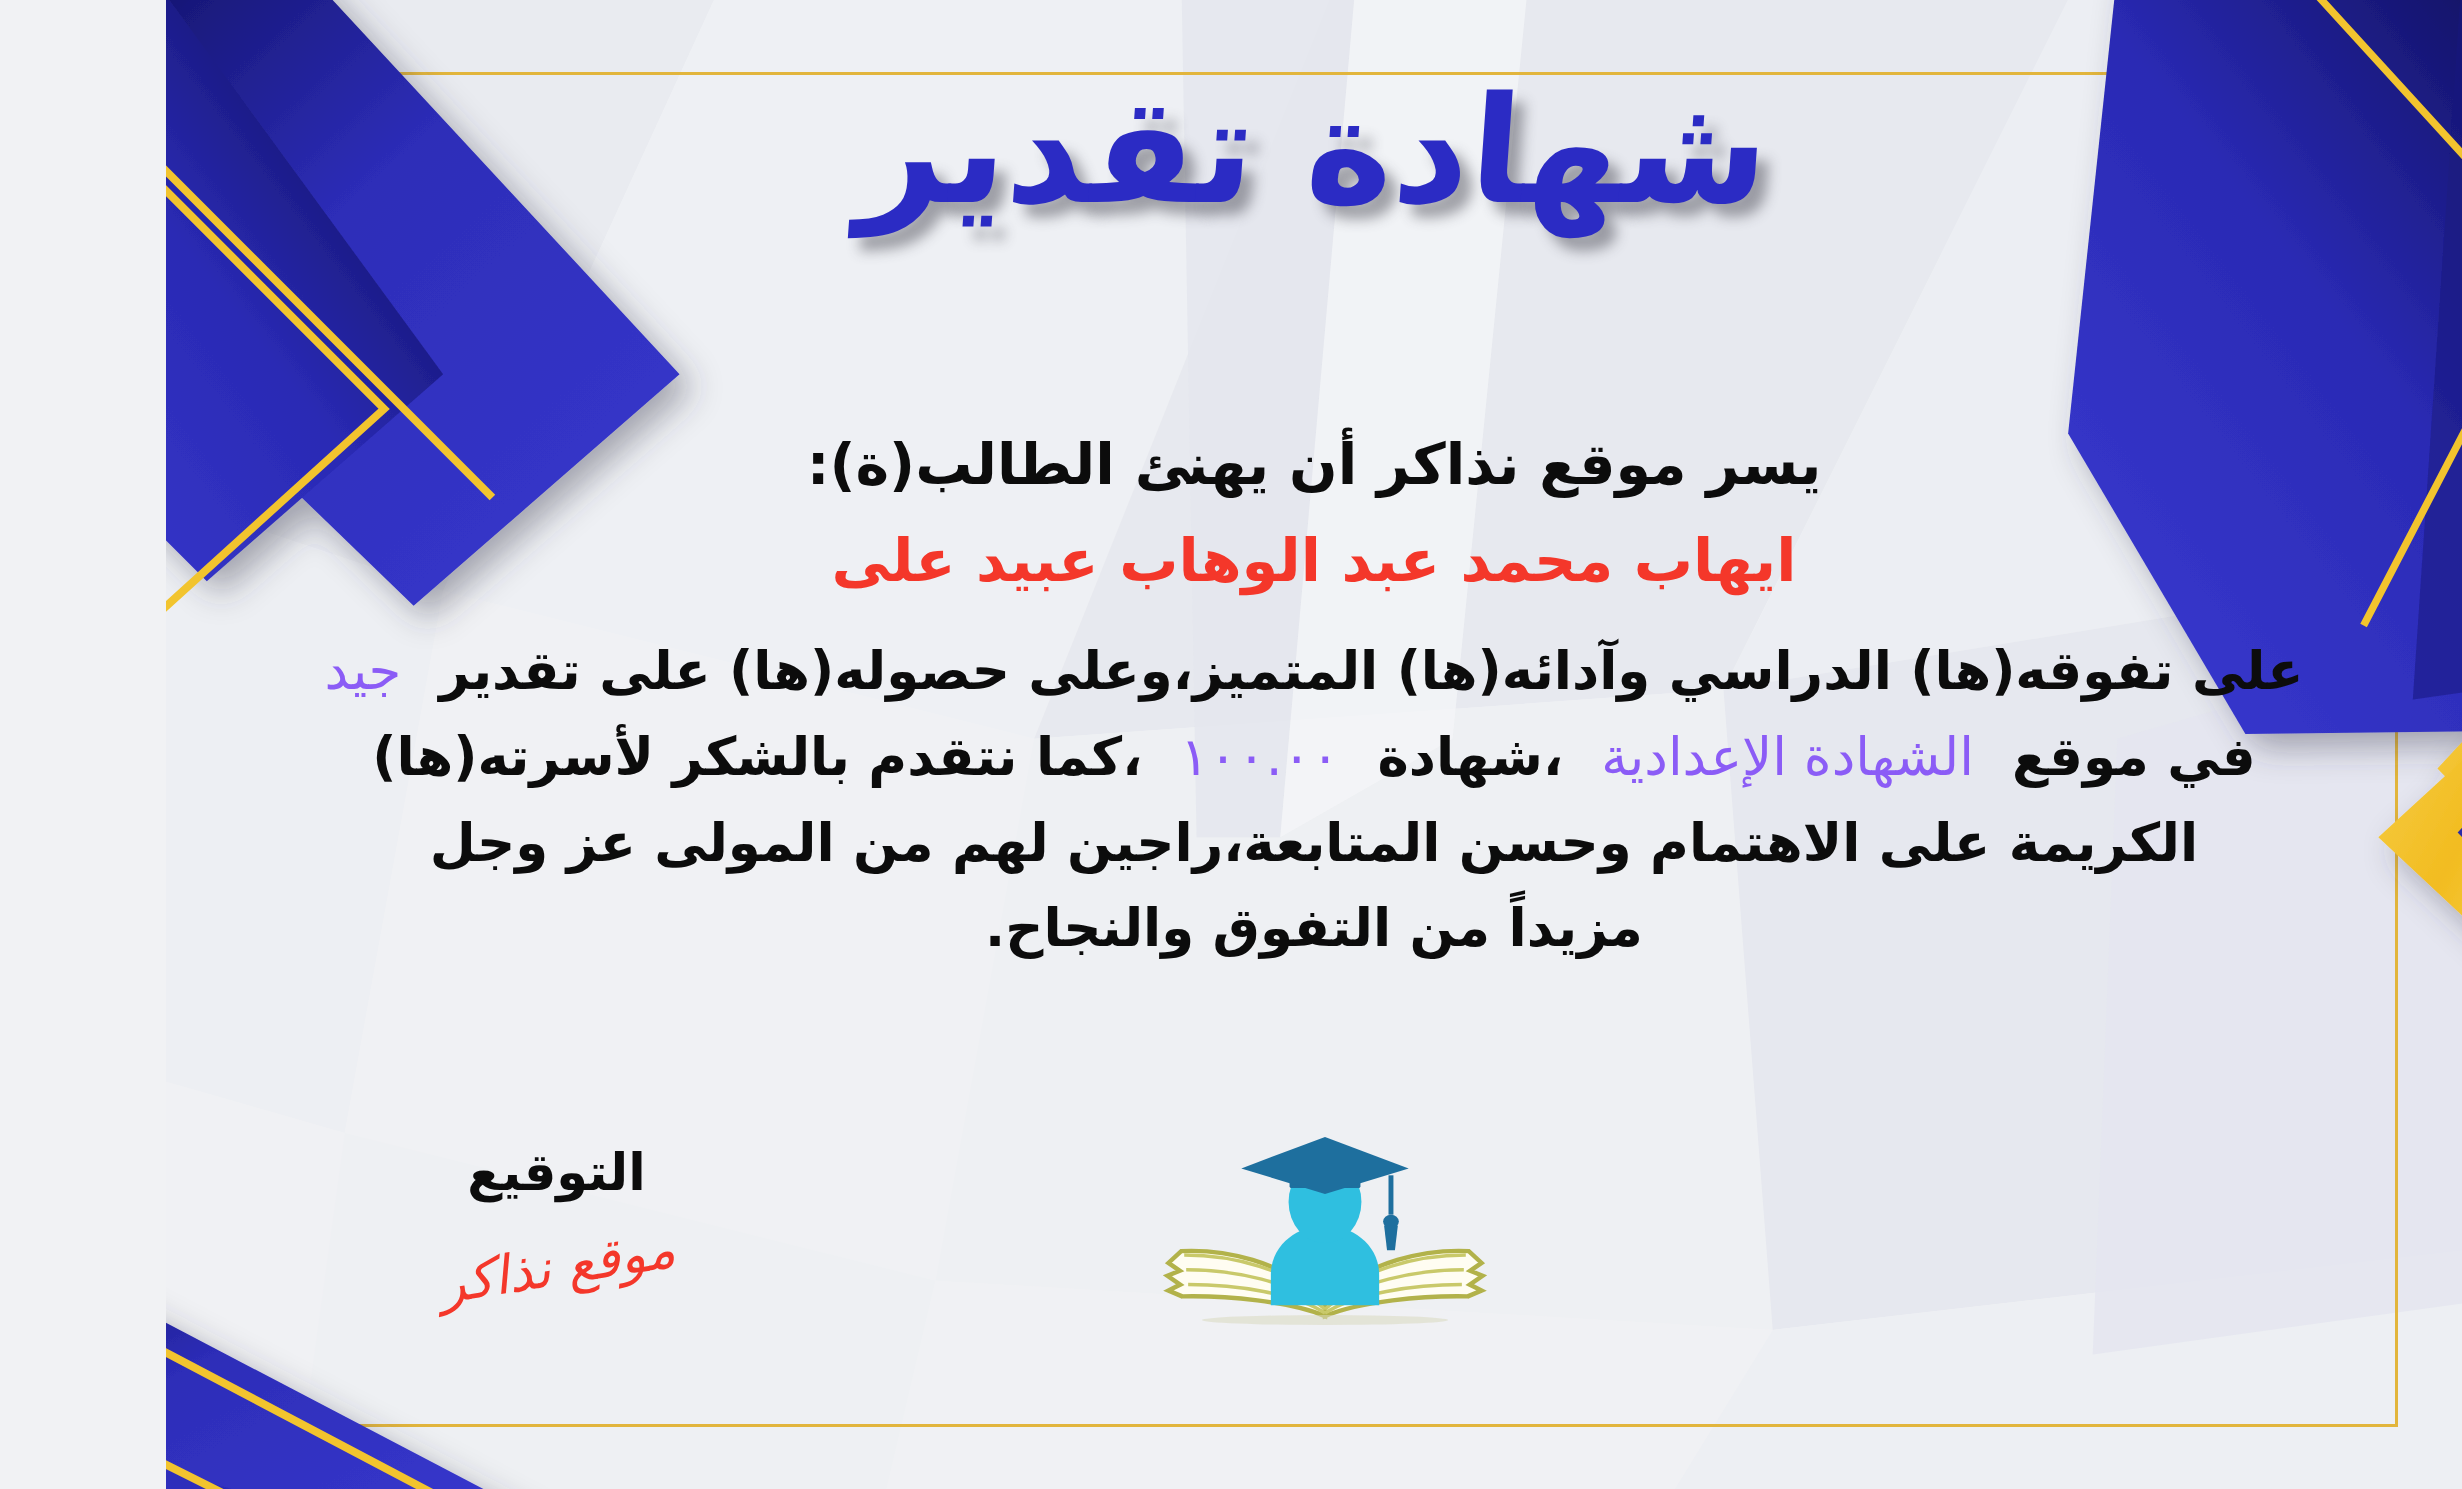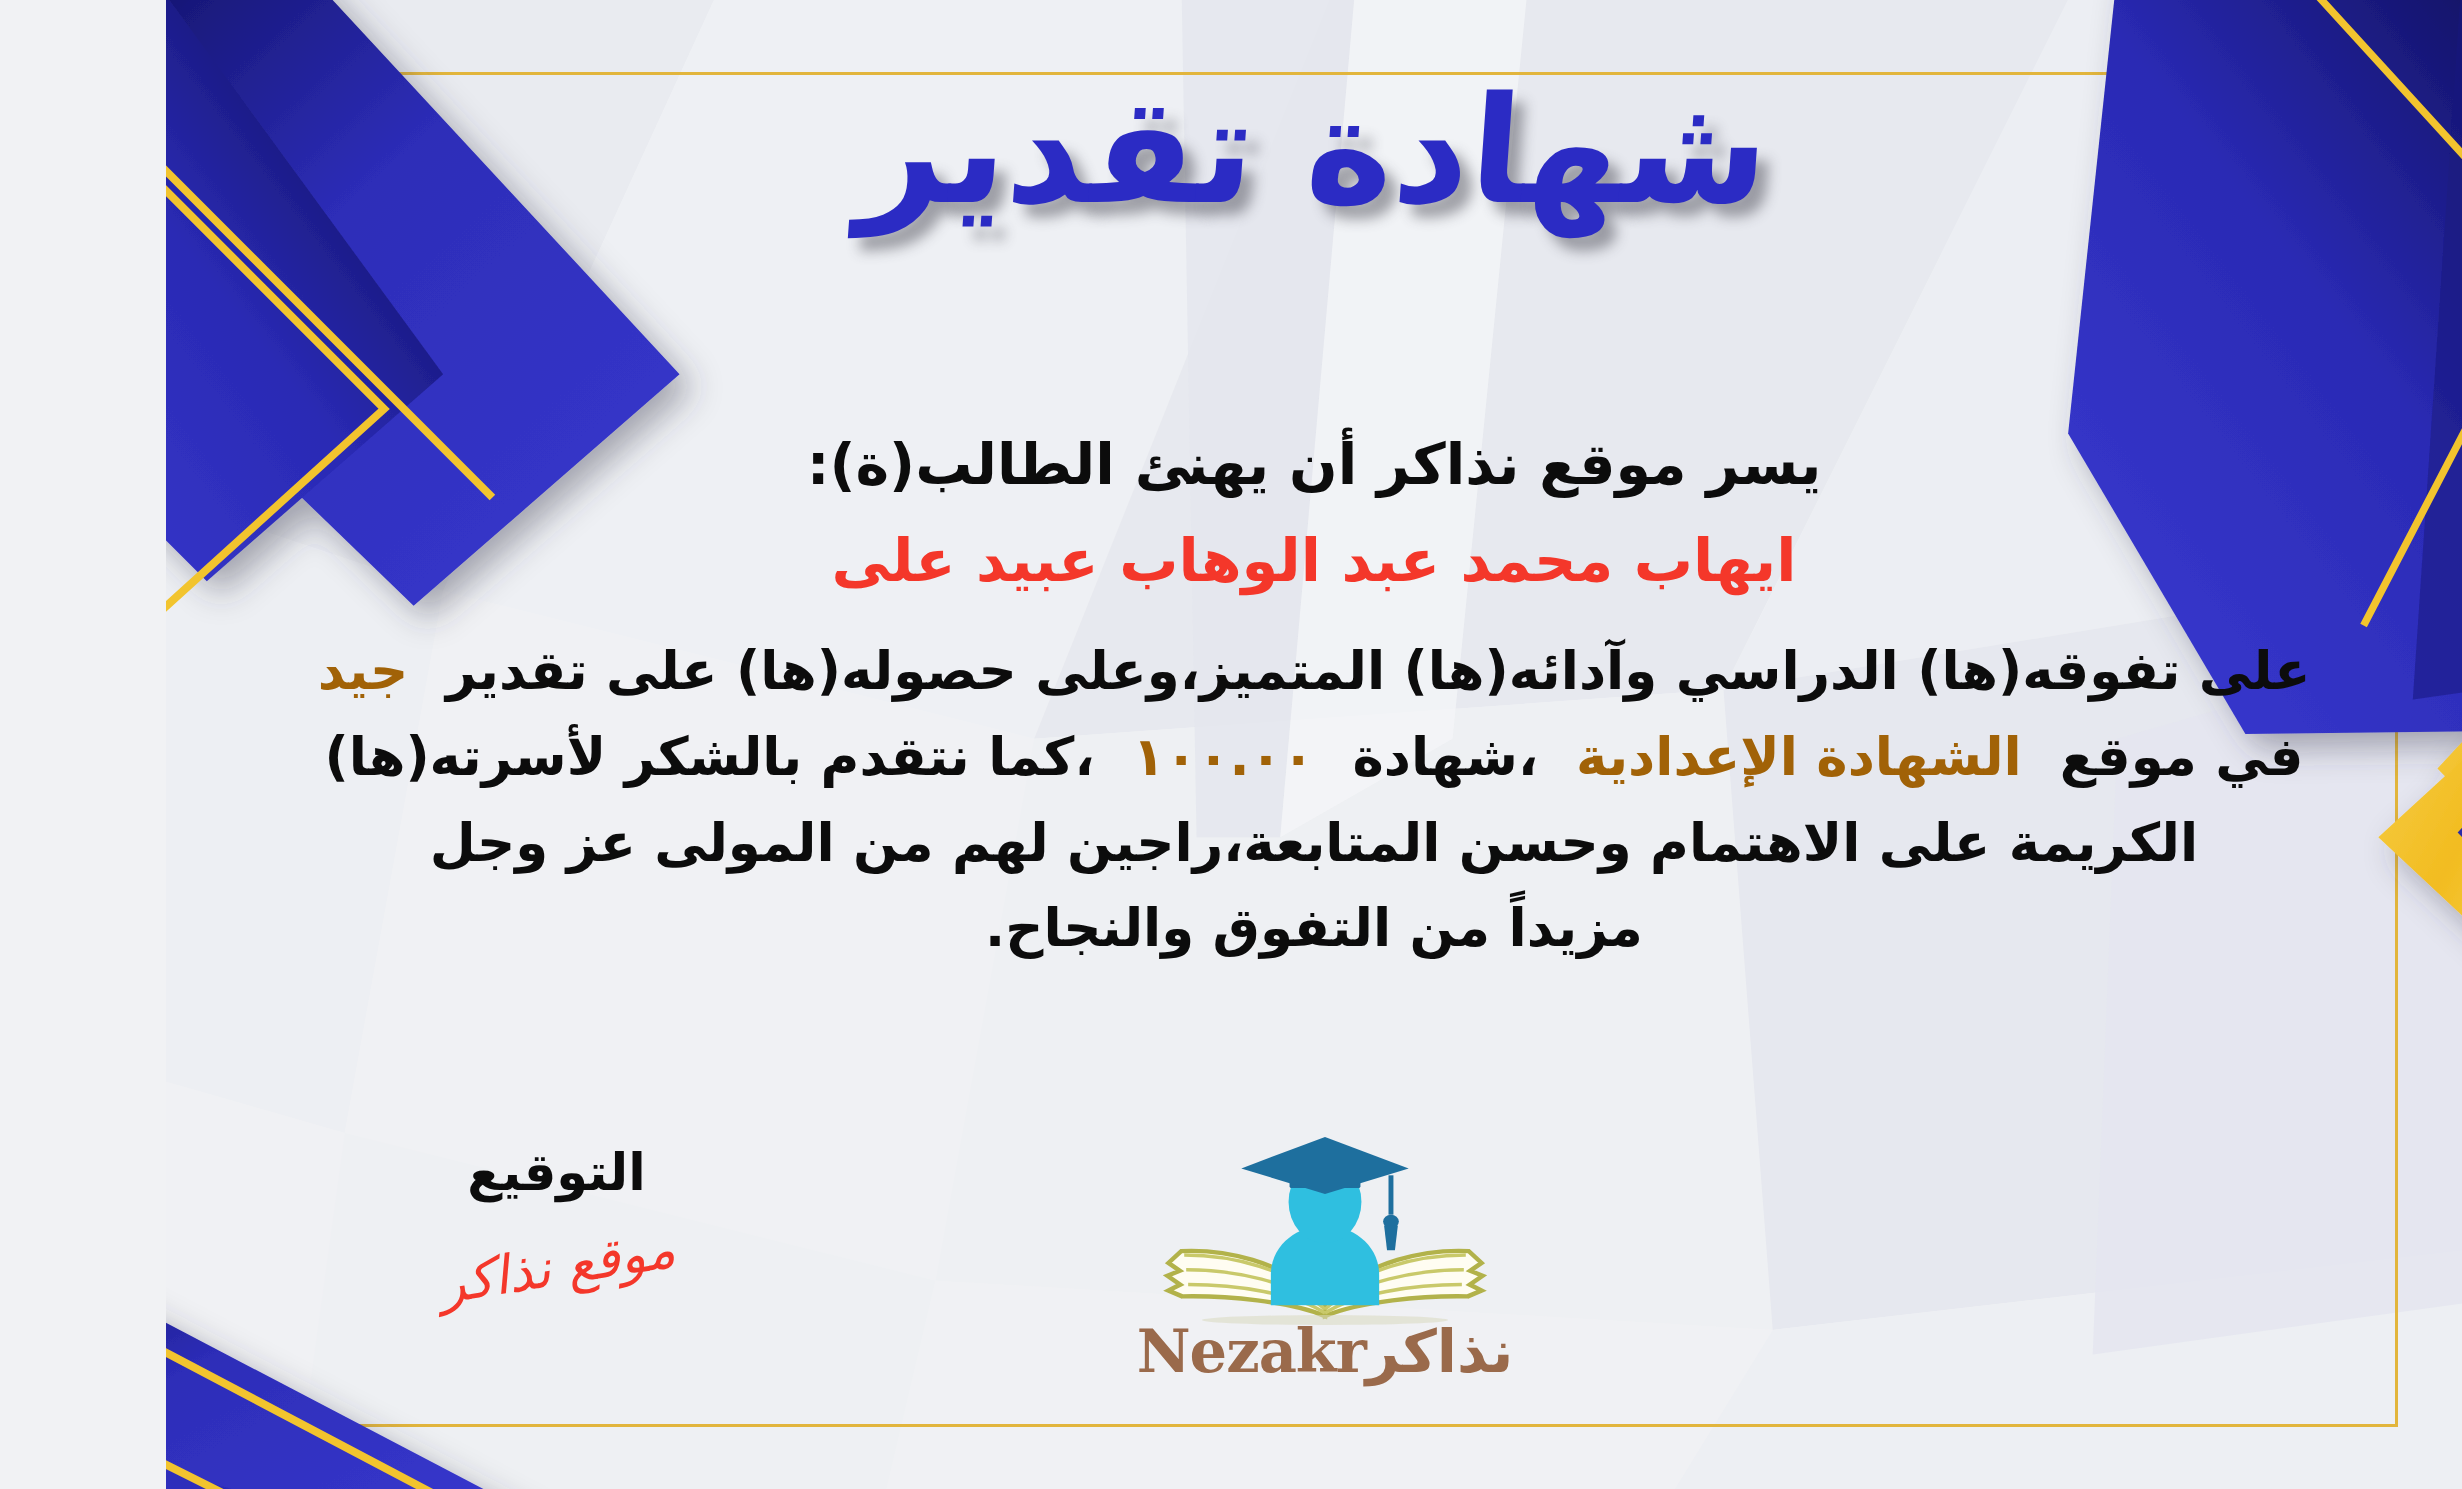--- a/index.html
+++ b/index.html
@@ -77,21 +77,21 @@
     white-space:nowrap;
   }
   .para{
     font-size:53px;
     line-height:1.62;
     color:#0c0c0c;
     font-weight:600;
     margin:0;
     text-align:center;
   }
-  .para .red{color:#a16207;font-weight:700;}
+  .para .red{color:#8b5cf6;font-weight:400;}
   .sp{display:inline-block;width:38px;}
 
   
   .sig-block{
     position:absolute;
     left:384px;top:1147px;
     width:345px;
     text-align:center;
     direction:rtl;
   }
@@ -252,17 +252,16 @@
         <path d="M280 298 C280 236 336 198 390 198 C444 198 500 236 500 298 L500 360 L280 360 Z" fill="#2fbfe0"></path>
         <ellipse cx="390" cy="150" rx="74" ry="84" fill="#2fbfe0"></ellipse>
         <rect x="318" y="78" width="144" height="44" rx="4" fill="#1e6f9e"></rect>
         <rect x="322" y="86" width="136" height="16" fill="#3e95c4"></rect>
         <polygon points="390 18 560 82 390 134 220 82" fill="#1e6f9e"></polygon>
         <path d="M524 96 L524 176" stroke="#1e6f9e" stroke-width="10" fill="none"></path>
         <ellipse cx="524" cy="190" rx="16" ry="14" fill="#1e6f9e"></ellipse>
         <path d="M510 198 L538 198 L532 248 L516 248 Z" fill="#1e6f9e"></path>
       </g>
     </svg>
-    <div class="logo-text"><span>Nezakr</span><span class="ar">نذاكر</span></div>
   </div>
 
 </div>
 
 
 </body></html>

